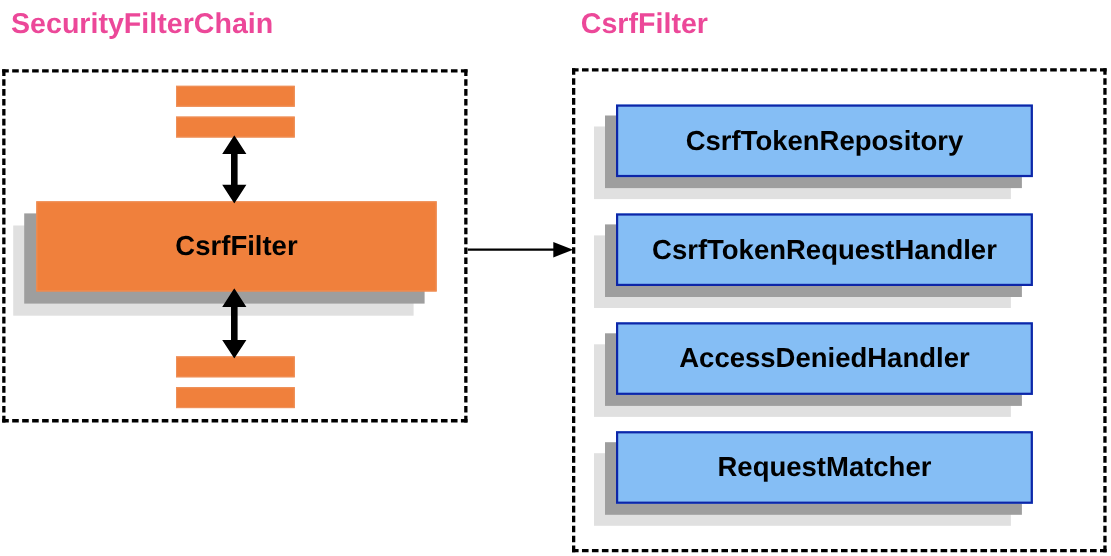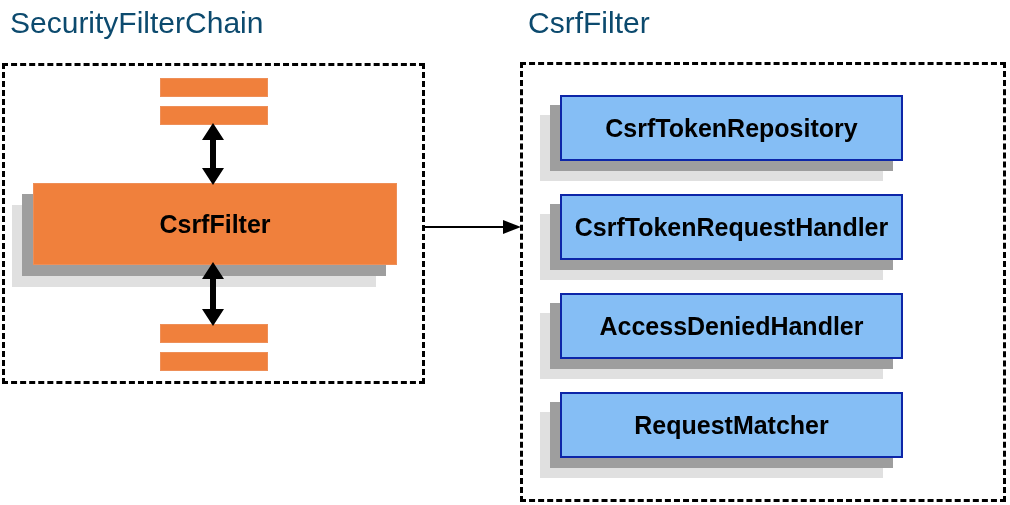--- a/index.html
+++ b/index.html
@@ -6,23 +6,23 @@
   .canvas {
     position: relative;
     width: 1010px;
     height: 505px;
     background: #ffffff;
     font-family: "Liberation Sans", sans-serif;
     overflow: hidden;
   }
   .title {
     position: absolute;
-    font-size: 30px;
-    font-weight: normal;
-    color: #0c4a6e;
+    font-size: 26px;
+    font-weight: bold;
+    color: #ec4899;
     white-space: nowrap;
   }
   .dashed-box {
     position: absolute;
     border: 3px dashed #000000;
     background: transparent;
     box-sizing: border-box;
     z-index: 1;
   }
   .bar {
@@ -49,21 +49,21 @@
     align-items: center;
     justify-content: center;
     font-size: 25px;
     font-weight: bold;
     color: #000000;
     z-index: 2;
   }
   .blue-box {
     position: absolute;
     left: 560px;
-    width: 343px;
+    width: 379px;
     height: 66px;
     background: #85BEF5;
     border: 2px solid #0D26A8;
     box-sizing: border-box;
     box-shadow: -10px 10px 0 #9E9E9E, -20px 20px 0 #E0E0E0;
     display: flex;
     align-items: center;
     justify-content: center;
     font-size: 25px;
     font-weight: bold;

